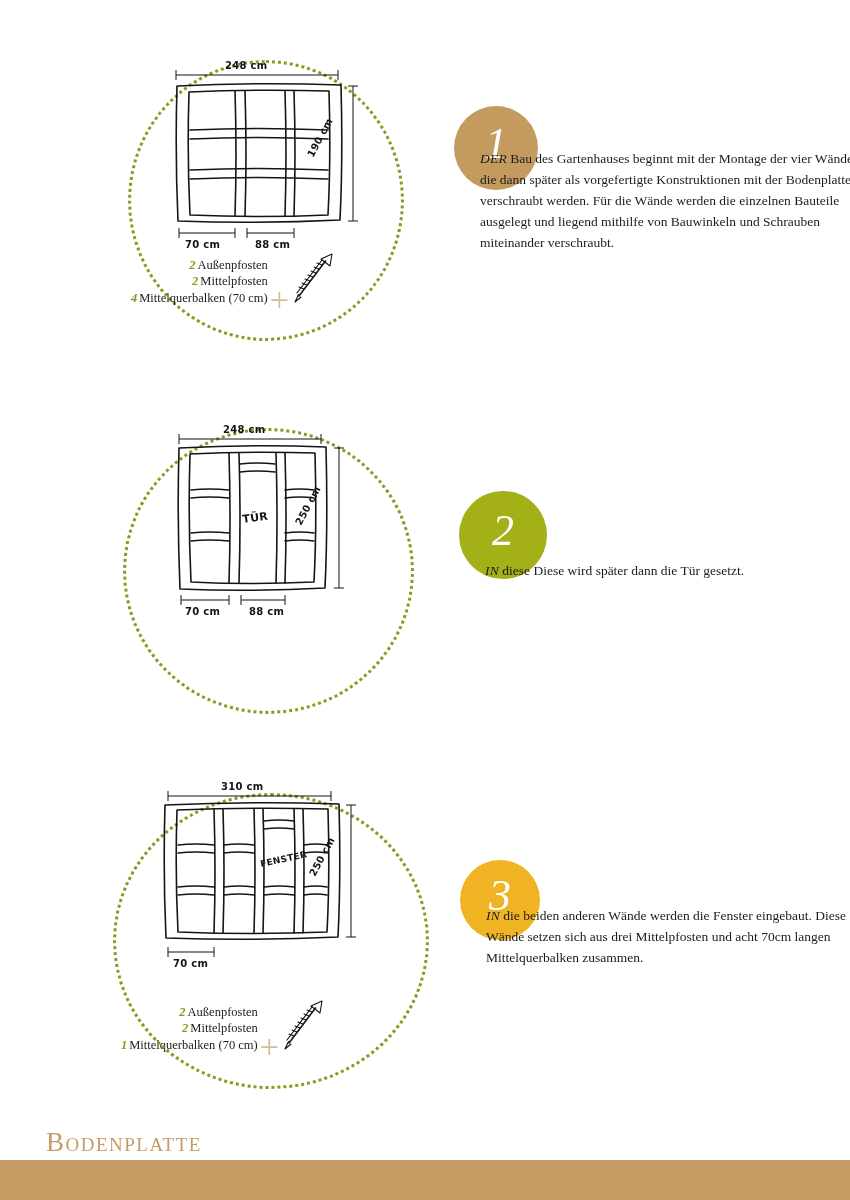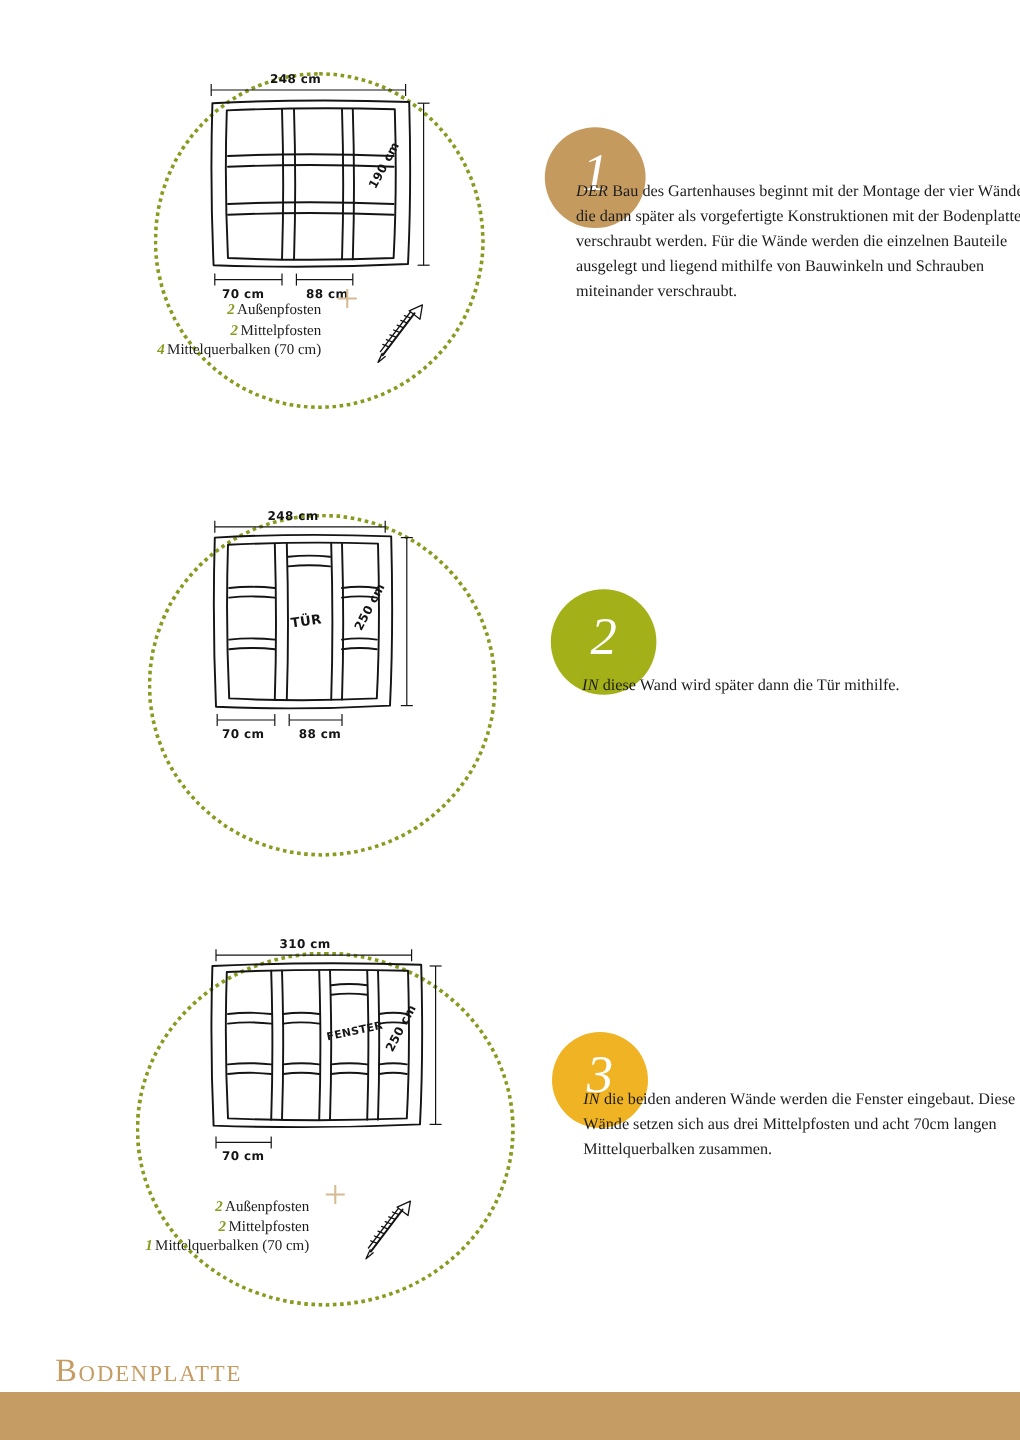--- a/index.html
+++ b/index.html
@@ -30,21 +30,21 @@
   .sketch svg{display:block;overflow:visible;}
   .ink{fill:none;stroke:#141414;stroke-width:1.6;
        stroke-linecap:round;stroke-linejoin:round;}
   .ink-thin{fill:none;stroke:#141414;stroke-width:1.1;
        stroke-linecap:round;stroke-linejoin:round;}
   .dimline{fill:none;stroke:#141414;stroke-width:1;}
   .handtext{font-family:"DejaVu Sans", sans-serif;font-size:10px;
        fill:#141414;font-weight:700;letter-spacing:.3px;}
 
   
-  .parts{position:absolute;display:flex;align-items:flex-start;gap:10px;}
+  .parts{position:absolute;display:flex;align-items:flex-end;gap:0;}
   .parts-list{text-align:right;font-size:12.5px;line-height:16.5px;
        color:#1c1c1c;white-space:nowrap;}
   .parts-list .n{color:#8a9a1e;font-style:italic;font-weight:700;
        margin-right:2px;}
   .parts-list .dim{}
   .plus{color:#d6bc95;font-size:34px;line-height:0;font-weight:400;
        padding:0 2px 6px 2px;}
   .screw{width:46px;height:56px;}
 
   .p1{left:88px;top:250px;}
@@ -235,29 +235,29 @@
         <path class="ink-thin" d="M13 39 L8 37"></path>
       </svg>
     </div>
 
     <div class="badge b2" style="top:106px;">
       <span>2</span>
     </div>
 
     <div class="copy t2" style="top:175px;">
       <span class="lead">IN</span>
-      <span>diese Wand wird später dann die Tür mithilfe.</span>
+      <span>diese Diese wird später dann die Tür gesetzt.</span>
     </div>
   </div>
 
   <div class="step step-3">
 
     <div class="dotcircle c3" style="top:38px;"></div>
 
-    <div class="sketch" style="left:122px;top:22px;">
+    <div class="sketch" style="left:110px;top:22px;">
       <svg width="230" height="200" viewBox="0 0 230 200">
         <g class="dimline">
           <path d="M15 19 L178 19"></path>
           <path d="M15 14 L15 24"></path>
             <path d="M178 14 L178 24"></path>
         </g>
         <text class="handtext" x="68" y="13">310 cm</text>
 
         <path class="ink" d="M12 28 Q100 24 186 27 Q188 100 185 160 Q100 164 13 161 Q10 95 12 28 Z"></path>
         <path class="ink" d="M24 33 Q100 30 175 32 Q177 100 174 155 Q100 158 25 155 Q22 95 24 33 Z"></path>

